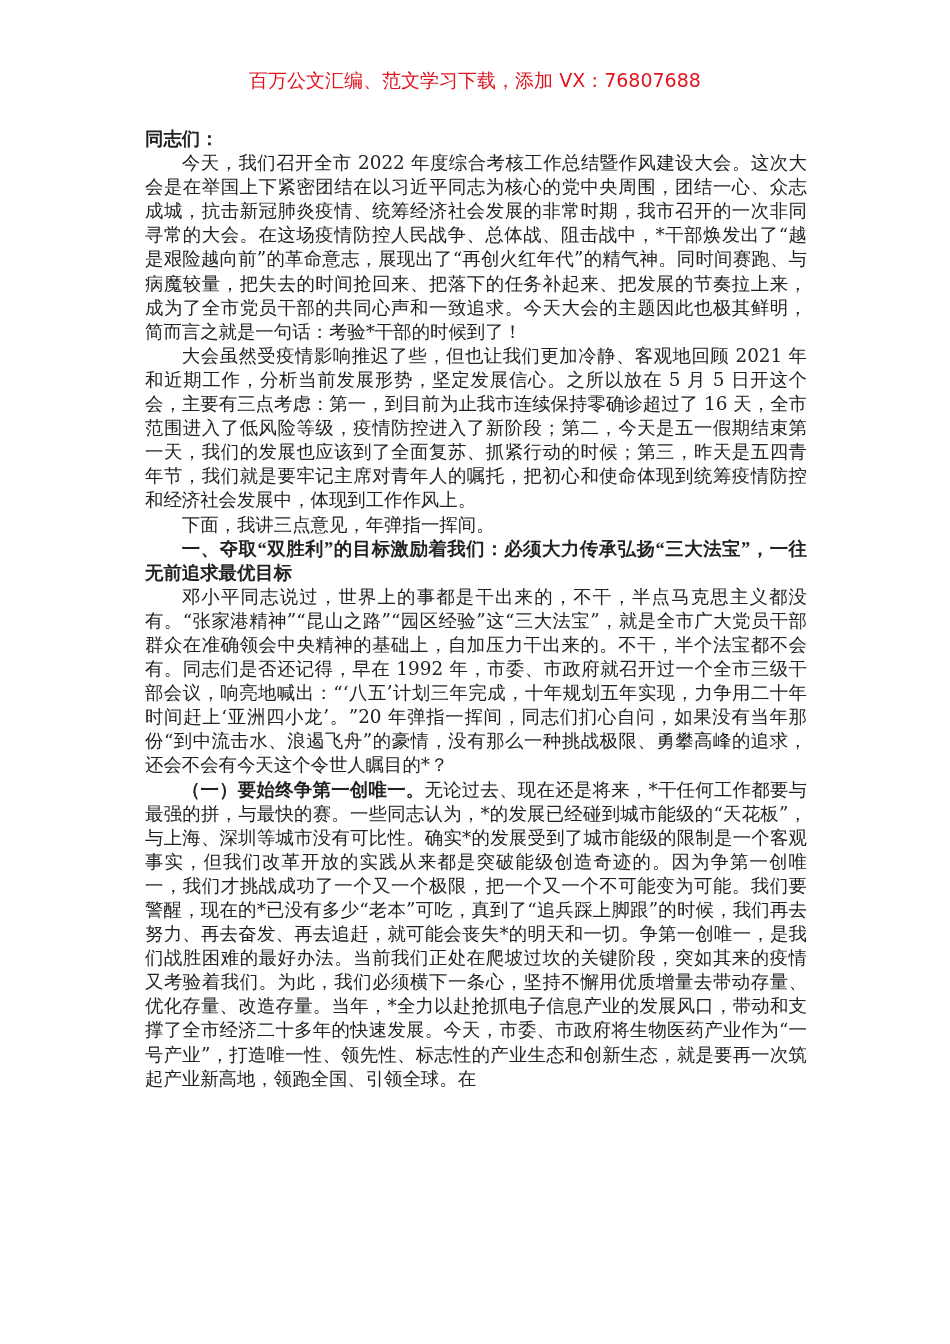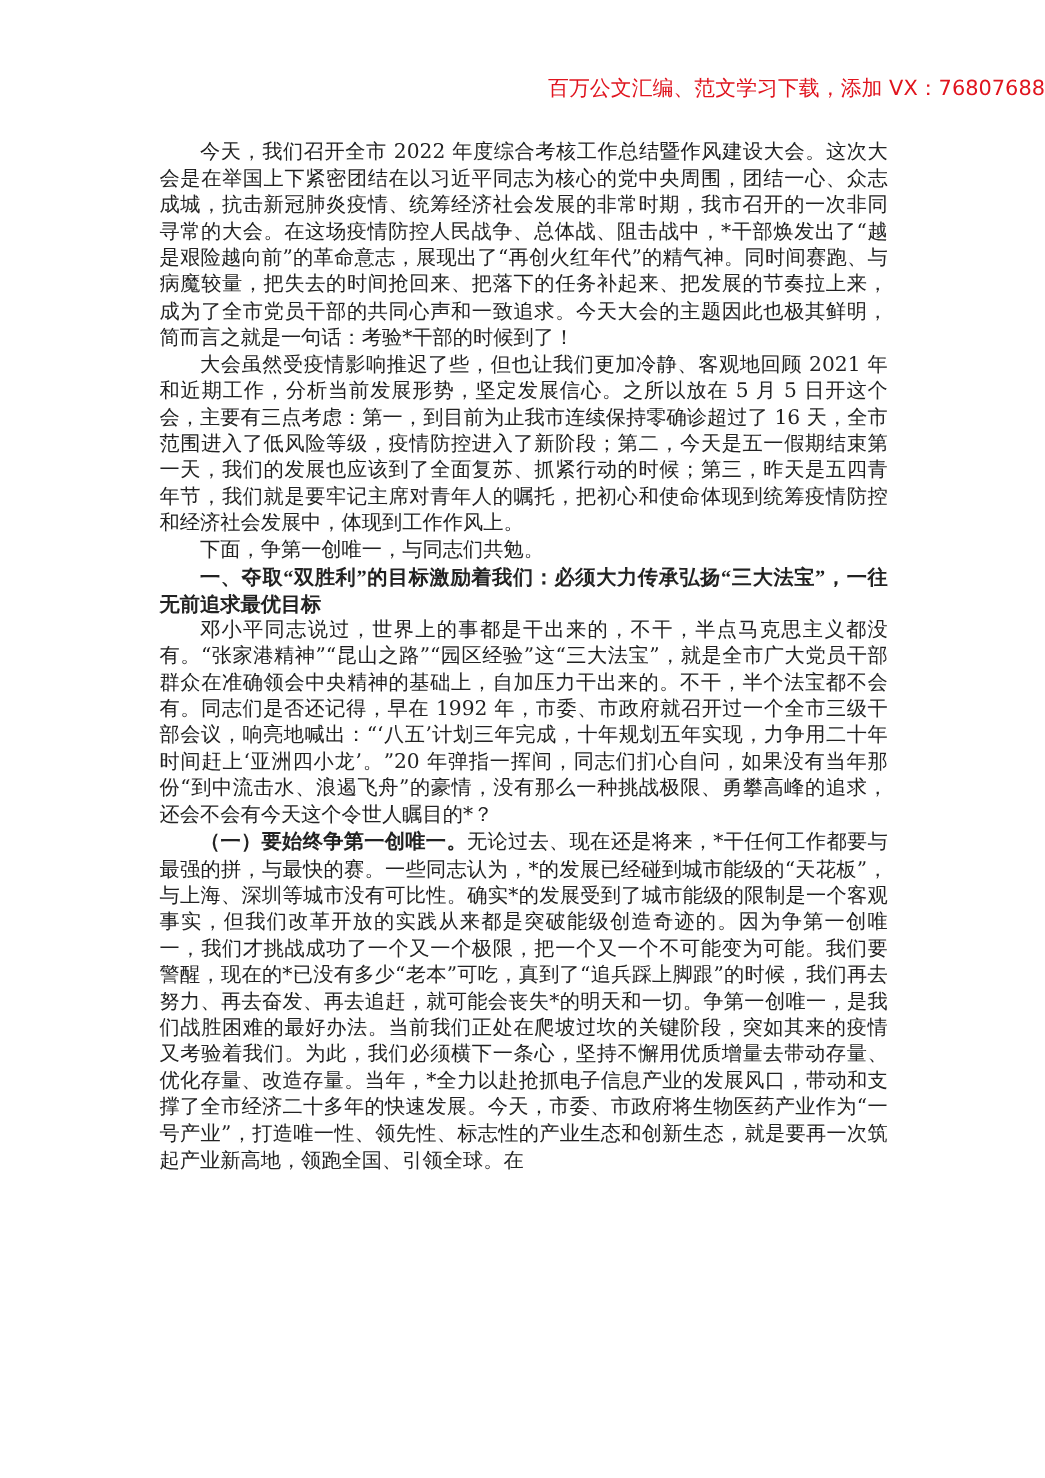--- a/index.html
+++ b/index.html
@@ -1,19 +1,19 @@
 <!DOCTYPE html>
 <html><head>
   <meta charset="utf-8">
   <style>
     html, body { margin: 0; padding: 0; background: #ffffff; }
     body { width: 950px; height: 1344px; position: relative; overflow: hidden; }
     .page { position: absolute; left: 0; top: 0; width: 950px; height: 1344px; background: #fff; }
     .banner {
-      position: absolute; left: 0; top: 66px; width: 950px; text-align: right;
+      position: absolute; left: 0; top: 66px; width: 950px; text-align: center;
       font-family: "DejaVu Sans", sans-serif; font-size: 19px; color: #e0141e;
       letter-spacing: 0px; line-height: 28px;
     }
     .body {
       position: absolute; left: 145px; top: 127px; width: 662px;
       font-family: "DejaVu Serif", serif; font-size: 18.4px; line-height: 24.1px;
       color: #222222; text-align: justify;
     }
     .body p { margin: 0; padding: 0; }
     .indent { text-indent: 2em; }
@@ -21,20 +21,21 @@
     .b { font-family: Liberation Serif, serif; font-weight: bold; }
     .salutation { font-family: "DejaVu Sans", sans-serif; font-weight: bold; }
   </style>
 </head>
 <body>
 
 <div class="page">
   <div class="banner">百万公文汇编、范文学习下载，添加 VX：76807688</div>
 
   <div class="body">
+    <p class="salutation">同志们：</p>
     <p class="indent">今天，我们召开全市 2022 年度综合考核工作总结暨作风建设大会。这次大会是在举国上下紧密团结在以习近平同志为核心的党中央周围，团结一心、众志成城，抗击新冠肺炎疫情、统筹经济社会发展的非常时期，我市召开的一次非同寻常的大会。在这场疫情防控人民战争、总体战、阻击战中，*干部焕发出了“越是艰险越向前”的革命意志，展现出了“再创火红年代”的精气神。同时间赛跑、与病魔较量，把失去的时间抢回来、把落下的任务补起来、把发展的节奏拉上来，成为了全市党员干部的共同心声和一致追求。今天大会的主题因此也极其鲜明，简而言之就是一句话：考验*干部的时候到了！</p>
     <p class="indent">大会虽然受疫情影响推迟了些，但也让我们更加冷静、客观地回顾 2021 年和近期工作，分析当前发展形势，坚定发展信心。之所以放在 5 月 5 日开这个会，主要有三点考虑：第一，到目前为止我市连续保持零确诊超过了 16 天，全市范围进入了低风险等级，疫情防控进入了新阶段；第二，今天是五一假期结束第一天，我们的发展也应该到了全面复苏、抓紧行动的时候；第三，昨天是五四青年节，我们就是要牢记主席对青年人的嘱托，把初心和使命体现到统筹疫情防控和经济社会发展中，体现到工作作风上。</p>
-    <p class="indent">下面，争第一创唯一，与同志们共勉。</p>
+    <p class="indent">下面，我讲三点意见，年弹指一挥间。</p>
     <p class="indent bold">一、夺取“双胜利”的目标激励着我们：必须大力传承弘扬“三大法宝”，一往无前追求最优目标</p>
     <p class="indent">邓小平同志说过，世界上的事都是干出来的，不干，半点马克思主义都没有。“张家港精神”“昆山之路”“园区经验”这“三大法宝”，就是全市广大党员干部群众在准确领会中央精神的基础上，自加压力干出来的。不干，半个法宝都不会有。同志们是否还记得，早在 1992 年，市委、市政府就召开过一个全市三级干部会议，响亮地喊出：“‘八五’计划三年完成，十年规划五年实现，力争用二十年时间赶上‘亚洲四小龙’。”20 年弹指一挥间，同志们扪心自问，如果没有当年那份“到中流击水、浪遏飞舟”的豪情，没有那么一种挑战极限、勇攀高峰的追求，还会不会有今天这个令世人瞩目的*？</p>
     <p class="indent"><span class="b">（一）要始终争第一创唯一。</span><span>无论过去、现在还是将来，*干任何工作都要与最强的拼，与最快的赛。一些同志认为，*的发展已经碰到城市能级的“天花板”，与上海、深圳等城市没有可比性。确实*的发展受到了城市能级的限制是一个客观事实，但我们改革开放的实践从来都是突破能级创造奇迹的。因为争第一创唯一，我们才挑战成功了一个又一个极限，把一个又一个不可能变为可能。我们要警醒，现在的*已没有多少“老本”可吃，真到了“追兵踩上脚跟”的时候，我们再去努力、再去奋发、再去追赶，就可能会丧失*的明天和一切。争第一创唯一，是我们战胜困难的最好办法。当前我们正处在爬坡过坎的关键阶段，突如其来的疫情又考验着我们。为此，我们必须横下一条心，坚持不懈用优质增量去带动存量、优化存量、改造存量。当年，*全力以赴抢抓电子信息产业的发展风口，带动和支撑了全市经济二十多年的快速发展。今天，市委、市政府将生物医药产业作为“一号产业”，打造唯一性、领先性、标志性的产业生态和创新生态，就是要再一次筑起产业新高地，领跑全国、引领全球。在</span></p>
   </div>
 </div>
 
 </body></html>

